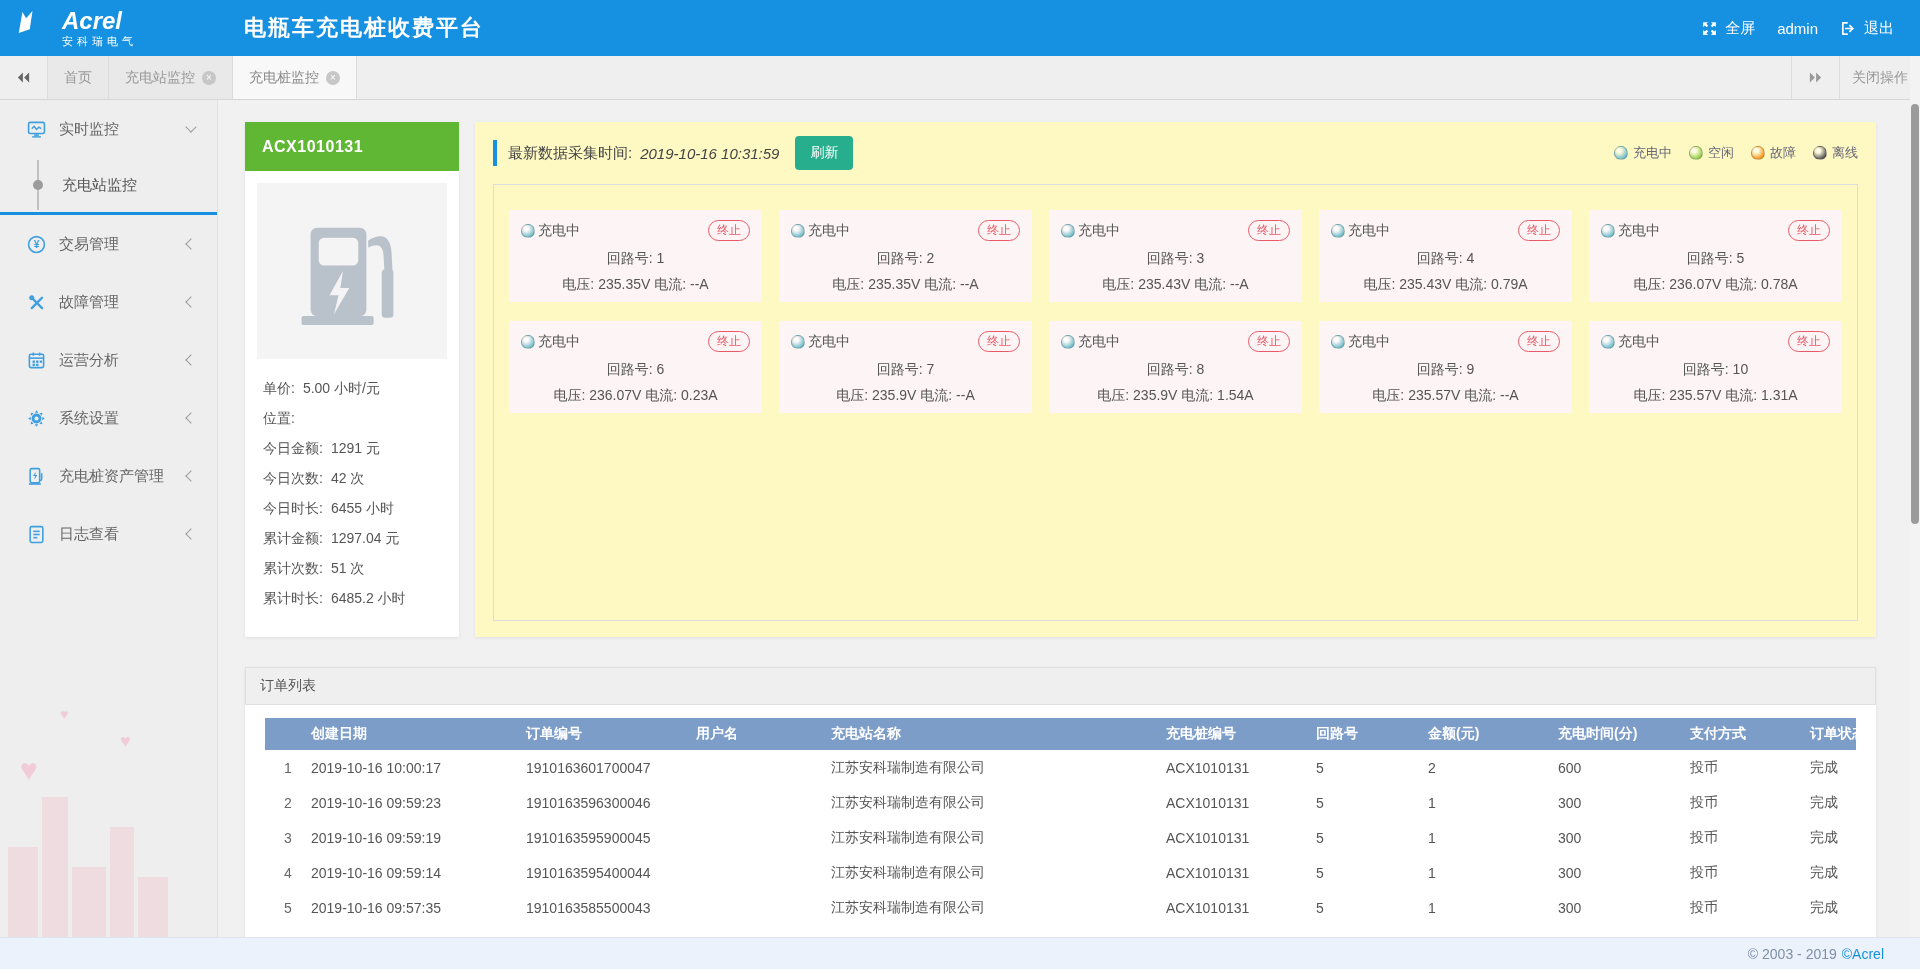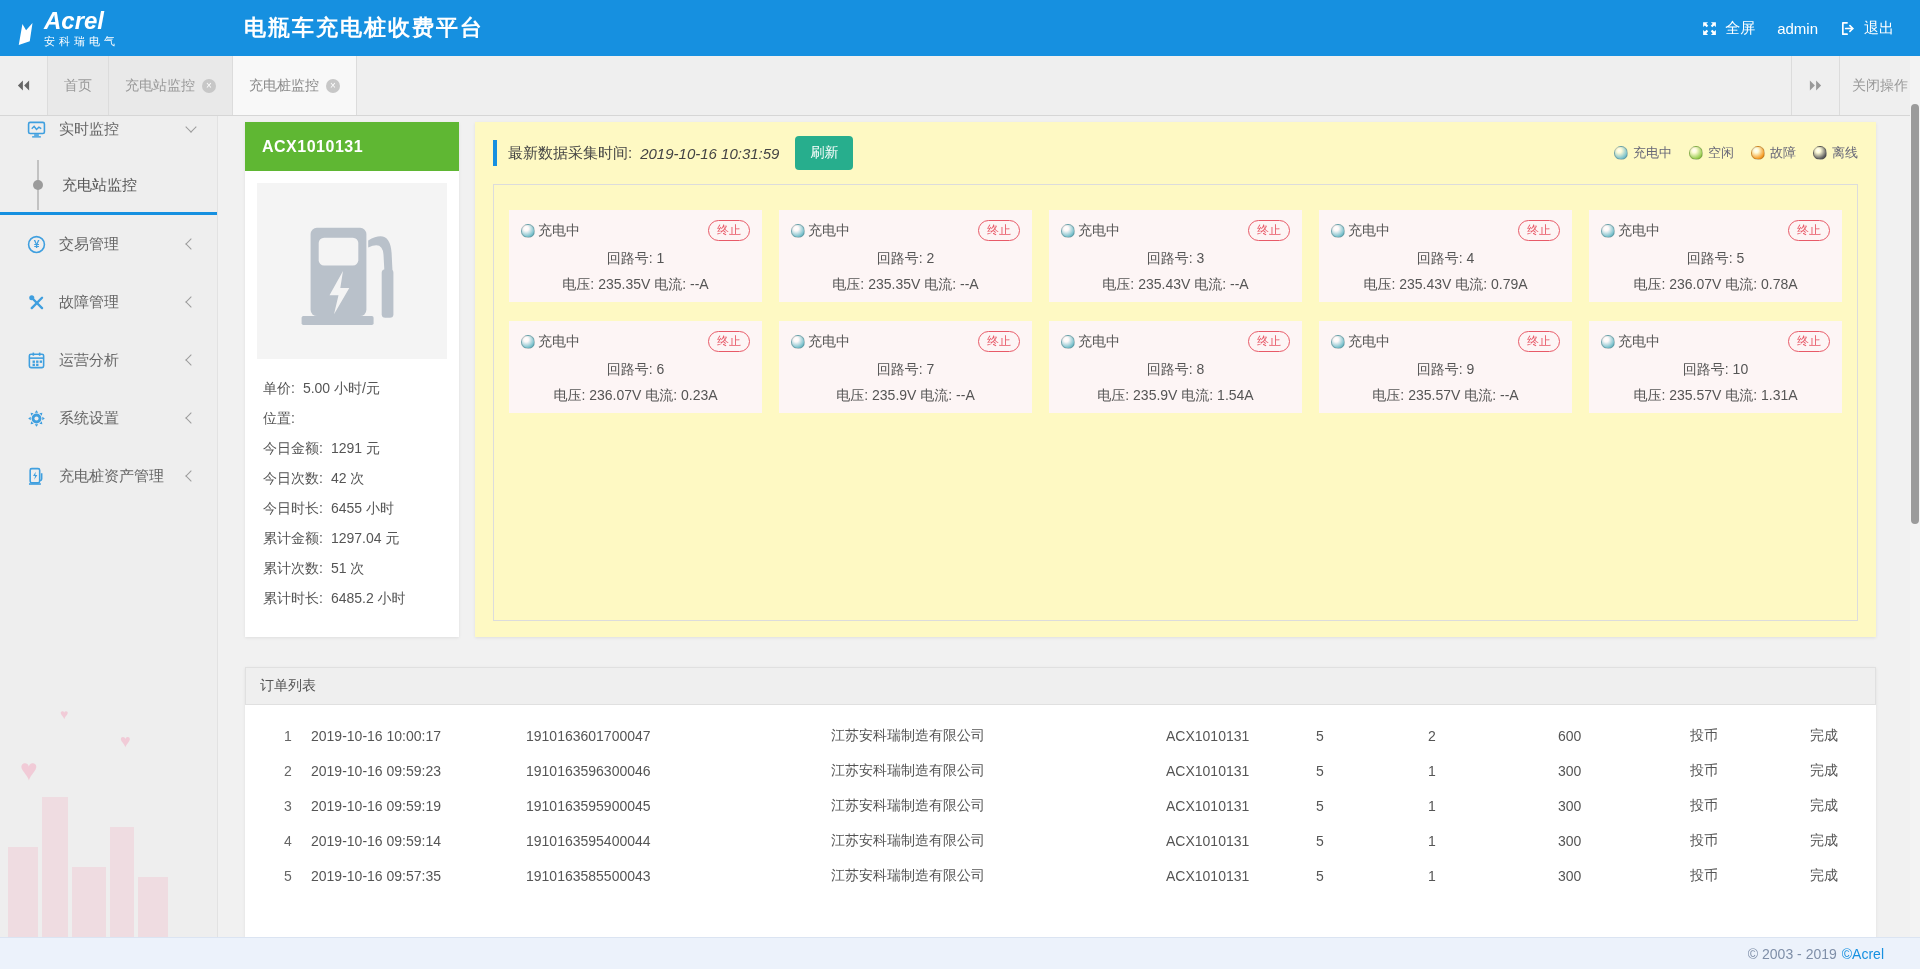--- a/index.html
+++ b/index.html
@@ -1,32 +1,32 @@
 <!DOCTYPE html>
 <html><head>
 <meta charset="utf-8">
 <style>
   * { margin:0; padding:0; box-sizing:border-box; }
   html,body { width:1920px; height:969px; overflow:hidden; }
   body { font-family:"Liberation Sans","DejaVu Sans",sans-serif; background:#f1f1f1; position:relative; }
 
   
   .header { position:absolute; top:0; left:0; right:0; height:56px; background:#1690e0; display:flex; align-items:center; color:#fff; z-index:5; }
-  .logo-zone { width:218px; padding-left:16px; display:flex; align-items:flex-end; gap:6px; }
+  .logo-zone { width:218px; padding-left:16px; display:flex; align-items:flex-start; gap:24px; }
   .logo-flag { width:22px; height:26px; flex:0 0 auto; }
   .logo-text-wrap { display:flex; flex-direction:column; line-height:1; }
   .logo-main { font-size:24px; font-weight:bold; font-style:italic; letter-spacing:0; }
   .logo-sub { font-size:11px; letter-spacing:4px; margin-top:3px; white-space:nowrap; }
   .app-title { font-size:22px; font-weight:bold; margin-left:26px; letter-spacing:2px; white-space:nowrap; }
   .header-right { margin-left:auto; display:flex; align-items:center; gap:22px; margin-right:26px; font-size:15px; }
   .hr-item { display:flex; align-items:center; gap:7px; cursor:pointer; white-space:nowrap; }
   .hr-item svg { width:17px; height:17px; }
 
   
-  .tabbar { position:absolute; top:56px; left:0; right:0; height:60px; background:#efefef; border-bottom:1px solid #d6d6d6; display:flex; align-items:stretch; z-index:4; }
+  .tabbar { position:absolute; top:56px; left:0; right:0; height:44px; background:#efefef; border-bottom:1px solid #d6d6d6; display:flex; align-items:stretch; z-index:4; }
   .tab-nav { width:48px; display:flex; align-items:center; justify-content:center; border-right:1px solid #dcdcdc; cursor:pointer; }
   .tab-nav.right { border-right:none; border-left:1px solid #dcdcdc; }
   .tab-nav svg { width:15px; height:15px; }
   .tabs { display:flex; align-items:stretch; }
   .tab { display:flex; align-items:center; gap:7px; padding:0 16px; font-size:14px; color:#999; border-right:1px solid #dcdcdc; background:#e9e9e9; cursor:pointer; white-space:nowrap; }
   .tab.active { background:#f8f8f8; color:#8a8a8a; }
   .tab-close { width:14px; height:14px; border-radius:50%; background:#c7c7c7; color:#fff; font-size:10px; line-height:14px; text-align:center; display:inline-block; }
   .tabbar-right { margin-left:auto; display:flex; align-items:stretch; }
   .close-ops { display:flex; align-items:center; padding:0 12px; font-size:14px; color:#999; border-left:1px solid #dcdcdc; cursor:pointer; white-space:nowrap; }
 
@@ -251,20 +251,34 @@
               <rect x="4" y="2" width="12" height="18" rx="2" fill="none" stroke="#3f9fdf" stroke-width="2"></rect>
               <path d="M11 6l-3.4 5.4h2.6l-1.1 4.6 4-6h-2.6z" fill="#3f9fdf"></path>
               <path d="M18.5 8v7a2 2 0 0 1-2 2" fill="none" stroke="#3f9fdf" stroke-width="2"></path>
               <rect x="2.5" y="20.5" width="15" height="2" fill="#3f9fdf"></rect>
             </svg>
           </span>
           <span class="mi-label">充电桩资产管理</span>
           <span class="chev left"></span>
         </div>
       </div>
+      <div class="menu-group">
+        <div class="menu-item">
+          <span class="mi-icon">
+            <svg viewBox="0 0 24 24">
+              <rect x="4" y="2" width="16" height="20" rx="2" fill="none" stroke="#3f9fdf" stroke-width="2"></rect>
+              <line x1="8" y1="8" x2="16" y2="8" stroke="#3f9fdf" stroke-width="2"></line>
+              <line x1="8" y1="12" x2="16" y2="12" stroke="#3f9fdf" stroke-width="2"></line>
+              <line x1="8" y1="16" x2="13" y2="16" stroke="#3f9fdf" stroke-width="2"></line>
+            </svg>
+          </span>
+          <span class="mi-label">日志查看</span>
+          <span class="chev left"></span>
+        </div>
+      </div>
     </div>
   <div class="decor">
     <div class="b" style="left:8px;  width:30px; height:90px;"></div>
     <div class="b" style="left:42px; width:26px; height:140px;"></div>
     <div class="b" style="left:72px; width:34px; height:70px;"></div>
     <div class="b" style="left:110px;width:24px; height:110px;"></div>
     <div class="b" style="left:138px;width:30px; height:60px;"></div>
     <span class="heart" style="left:20px; bottom:150px; font-size:30px;">♥</span>
     <span class="heart" style="left:120px;bottom:185px; font-size:18px;">♥</span>
     <span class="heart" style="left:60px; bottom:215px; font-size:14px;">♥</span>
@@ -440,20 +454,33 @@
             <div class="cc-circuit">回路号: 10</div>
             <div class="cc-meter">电压: 235.57V  电流: 1.31A</div>
           </div>
         </div>
     </div>
   </div>
 
   <div class="orders-panel">
     <div class="orders-header">订单列表</div>
     <div class="orders-table">
+      <div class="tgrid thead" id="orders-thead">
+          <div></div>
+          <div>创建日期</div>
+          <div>订单编号</div>
+          <div>用户名</div>
+          <div>充电站名称</div>
+          <div>充电桩编号</div>
+          <div>回路号</div>
+          <div>金额(元)</div>
+          <div>充电时间(分)</div>
+          <div>支付方式</div>
+          <div>订单状态</div>
+        </div>
       <div id="orders-tbody">
           <div class="tgrid trow">
             <div class="rn">1</div>
             <div>2019-10-16 10:00:17</div>
             <div>1910163601700047</div>
             <div></div>
             <div>江苏安科瑞制造有限公司</div>
             <div>ACX1010131</div>
             <div>5</div>
             <div>2</div>

